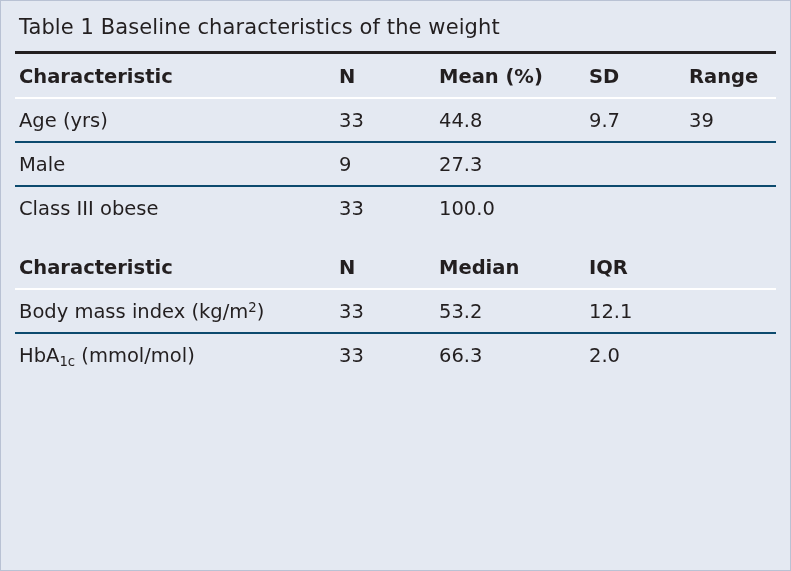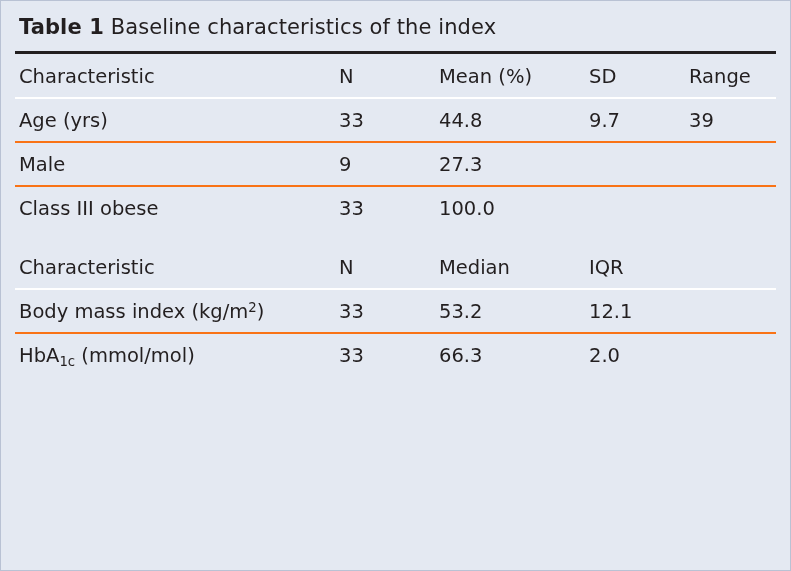--- a/index.html
+++ b/index.html
@@ -25,21 +25,21 @@
   }
 
   .caption {
     padding: 14px 18px 12px 18px;
     font-size: 21px;
     color: #231f20;
     letter-spacing: 0.1px;
     white-space: nowrap;
   }
   .caption .caption-label {
-    font-weight: bold;
+    font-weight: normal;
   }
   .caption .caption-text {
     font-weight: normal;
   }
 
   .rule-top {
     height: 3px;
     background: #231f20;
     margin: 0 14px;
   }
@@ -63,23 +63,24 @@
 
   .col-char { width: 320px; }
   .col-n    { width: 100px; }
   .col-mean { width: 150px; }
   .col-sd   { width: 100px; }
   .col-rng  { width: auto; }
 
   tr.header-row td {
     border-bottom: 2px solid #ffffff;
     padding-top: 11px;
+    font-weight: bold;
   }
   tr.data-row td {
-    border-bottom: 2px solid #f97316;
+    border-bottom: 2px solid #0c4a6e;
   }
   tr.last-row td {
     border-bottom: none;
   }
 
   .spacer-row td {
     height: 16px;
     padding: 0;
     border-bottom: none;
   }
@@ -99,21 +100,21 @@
   .bottom-pad {
     height: 18px;
   }
 </style>
 </head>
 <body>
 
 <div class="table-figure">
 
   <div class="caption">
-    <span class="caption-label">Table 1</span><span class="caption-text">&nbsp;</span><span class="caption-text">Baseline characteristics of the index</span>
+    <span class="caption-label">Table 1</span><span class="caption-text">&nbsp;</span><span class="caption-text">Baseline characteristics of the weight</span>
   </div>
 
   <div class="rule-top"></div>
 
   <table class="tbl">
     <colgroup>
       <col class="col-char">
       <col class="col-n">
       <col class="col-mean">
       <col class="col-sd">

